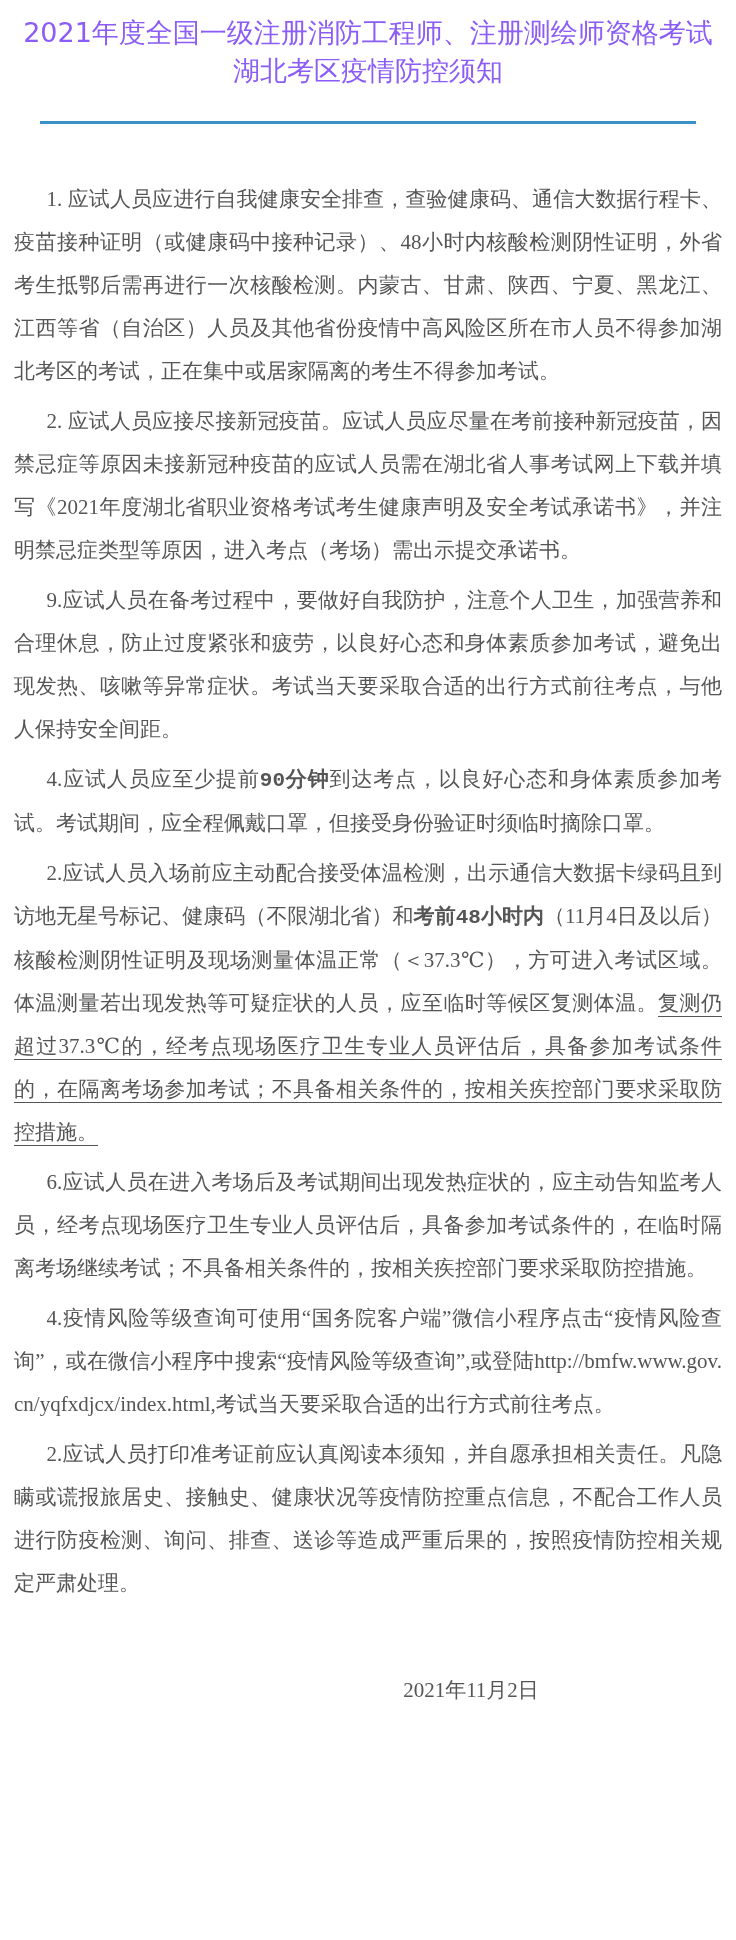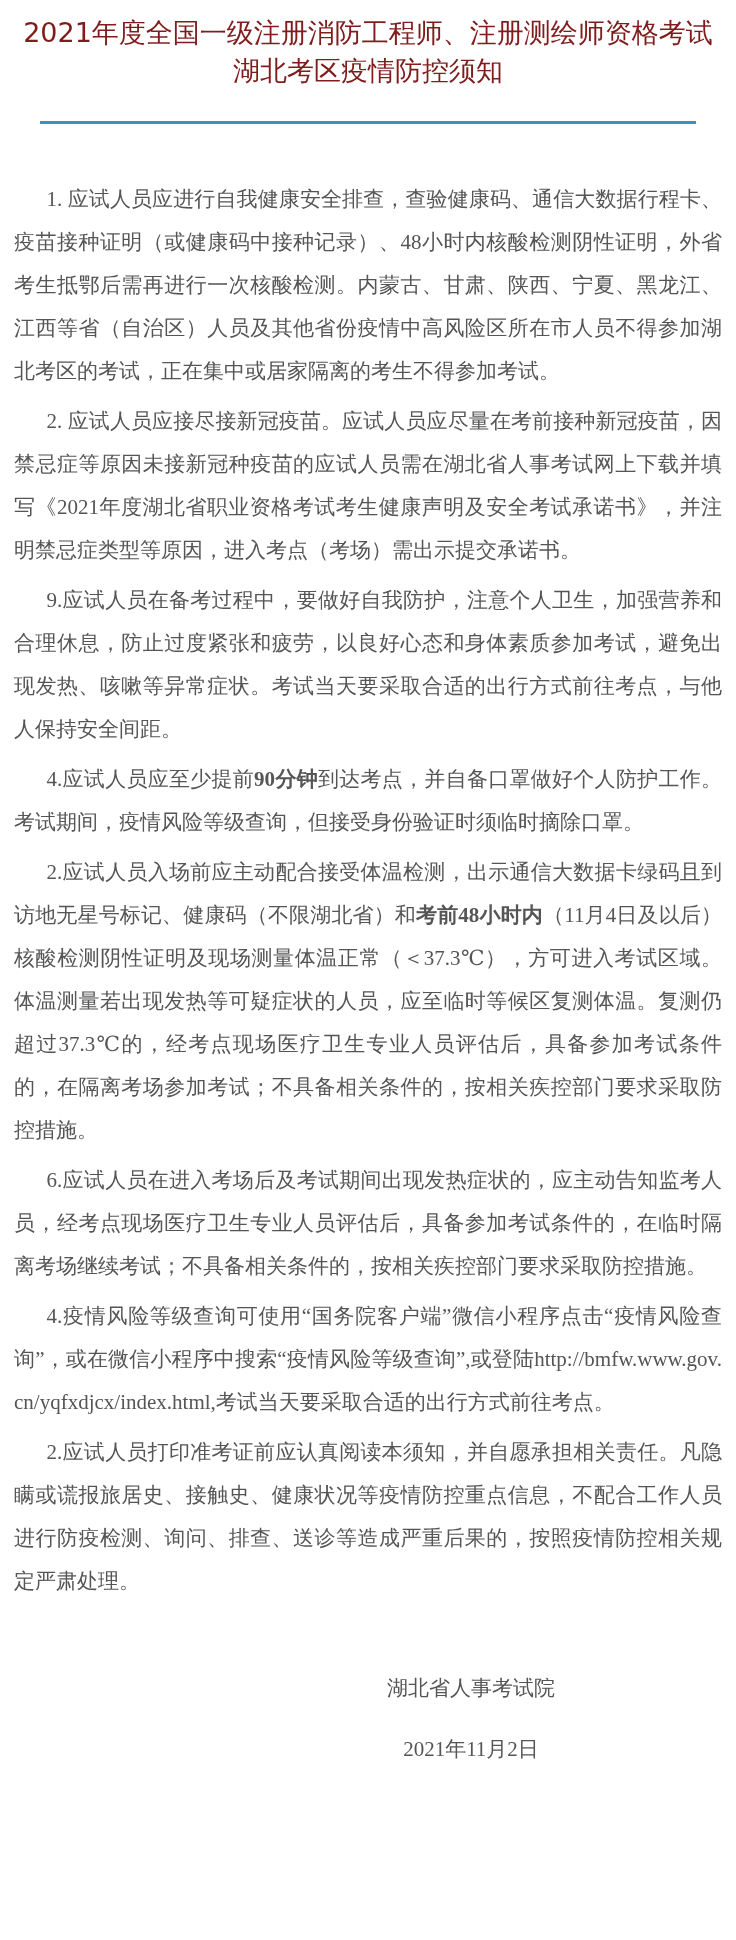--- a/index.html
+++ b/index.html
@@ -15,21 +15,21 @@
     background: #ffffff;
     box-sizing: border-box;
     padding: 14px 10px 60px 10px;
     font-family: "Liberation Serif", "DejaVu Serif", serif;
   }
   .title {
     font-family: "DejaVu Sans", "Liberation Sans", sans-serif;
     font-weight: 400;
     font-size: 27px;
     line-height: 38px;
-    color: #7f1d1d;
+    color: #8b5cf6;
     text-align: center;
     margin: 0;
     padding: 0 2px;
   }
   .divider {
     width: 656px;
     height: 3px;
     margin: 31px auto 0 auto;
     background: #3a91c6;
   }
@@ -40,22 +40,24 @@
     color: #555555;
     text-align: justify;
     word-break: break-all;
   }
   .para {
     margin: 0 4px 7px 4px;
     text-indent: 1.55em;
   }
   .bold {
     font-weight: 700;
+    font-family: Liberation Mono, monospace;
   }
   .underline {
+    text-decoration: underline;
     text-underline-offset: 6px;
     text-decoration-thickness: 1px;
   }
   .footer {
     margin-top: 64px;
     padding-left: 206px;
     text-align: center;
     font-size: 21px;
     color: #555555;
     line-height: 43px;
@@ -85,21 +87,21 @@
 
     <p class="para">
       <span>2. 应试人员应接尽接新冠疫苗。应试人员应尽量在考前接种新冠疫苗，因禁忌症等原因未接新冠种疫苗的应试人员需在湖北省人事考试网上下载并填写《2021年度湖北省职业资格考试考生健康声明及安全考试承诺书》，并注明禁忌症类型等原因，进入考点（考场）需出示提交承诺书。</span>
     </p>
 
     <p class="para">
       <span>9.应试人员在备考过程中，要做好自我防护，注意个人卫生，加强营养和合理休息，防止过度紧张和疲劳，以良好心态和身体素质参加考试，避免出现发热、咳嗽等异常症状。考试当天要采取合适的出行方式前往考点，与他人保持安全间距。</span>
     </p>
 
     <p class="para">
-      <span>4.应试人员应至少提前</span><span class="bold">90分钟</span><span>到达考点，并自备口罩做好个人防护工作。考试期间，疫情风险等级查询，但接受身份验证时须临时摘除口罩。</span>
+      <span>4.应试人员应至少提前</span><span class="bold">90分钟</span><span>到达考点，以良好心态和身体素质参加考试。考试期间，应全程佩戴口罩，但接受身份验证时须临时摘除口罩。</span>
     </p>
 
     <p class="para">
       <span>2.应试人员入场前应主动配合接受体温检测，出示通信大数据卡绿码且到访地无星号标记、健康码（不限湖北省）和</span><span class="bold">考前48小时内</span><span>（11月4日及以后）核酸检测阴性证明及现场测量体温正常（＜37.3℃），方可进入考试区域。体温测量若出现发热等可疑症状的人员，应至临时等候区复测体温。</span><span class="underline">复测仍超过37.3℃的，经考点现场医疗卫生专业人员评估后，具备参加考试条件的，在隔离考场参加考试；不具备相关条件的，按相关疾控部门要求采取防控措施。</span>
     </p>
 
     <p class="para">
       <span>6.应试人员在进入考场后及考试期间出现发热症状的，应主动告知监考人员，经考点现场医疗卫生专业人员评估后，具备参加考试条件的，在临时隔离考场继续考试；不具备相关条件的，按相关疾控部门要求采取防控措施。</span>
     </p>
 
@@ -108,17 +110,16 @@
       <span>4.疫情风险等级查询可使用“国务院客户端”微信小程序点击“疫情风险查询”，或在微信小程序中搜索“疫情风险等级查询”,或登陆</span><span>http://bmfw.www.gov.cn/yqfxdjcx/index.html</span><span>,考试当天要采取合适的出行方式前往考点。</span>
     </p>
 
     <p class="para">
       <span>2.应试人员打印准考证前应认真阅读本须知，并自愿承担相关责任。凡隐瞒或谎报旅居史、接触史、健康状况等疫情防控重点信息，不配合工作人员进行防疫检测、询问、排查、送诊等造成严重后果的，按照疫情防控相关规定严肃处理。</span>
     </p>
 
   </div>
 
   <div class="footer">
-    <span class="org">湖北省人事考试院</span>
     <span class="date">2021年11月2日</span>
   </div>
 
 </div>
 
 </body></html>

